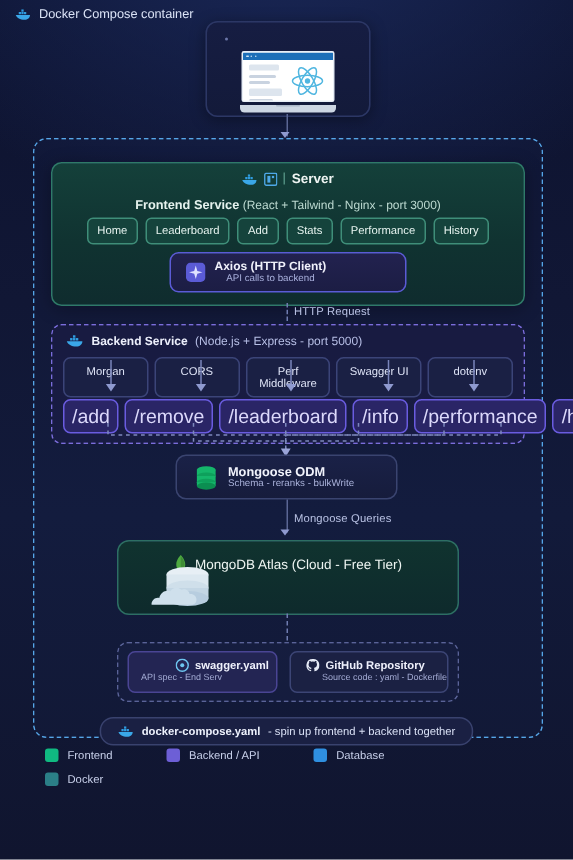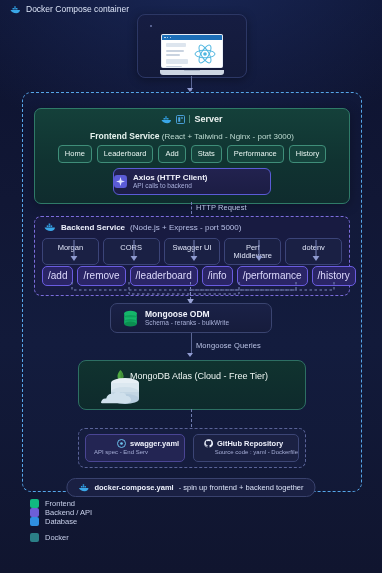--- a/index.html
+++ b/index.html
@@ -87,21 +87,21 @@
     position:absolute;left:8px;right:8px;top:36px;display:flex;justify-content:center;gap:5px;
   }
   .nav-chip{
     border:1px solid #3f8e79;border-radius:4px;background:#15433c;
     color:#e7f4f0;font-size:7.5px;padding:4px 6px;white-space:nowrap;line-height:1;
   }
   .axios{
     position:absolute;left:50%;transform:translateX(-50%);top:59px;
     width:158px;height:27px;border:1px solid #5b5bd6;border-radius:6px;
     background:linear-gradient(180deg,#22224f 0%,#1c1d44 100%);
-    display:flex;align-items:center;gap:6px;box-sizing:border-box;
+    display:flex;align-items:center;gap:6px;padding-left:10px;box-sizing:border-box;text-align:center;
   }
   .axios-txt b{display:block;font-size:8px;color:#f0f1fb;line-height:1.15;}
   .axios-txt span{display:block;font-size:6.5px;color:#a9b0dd;line-height:1.2;}
 
   
   .backend{
     position:absolute;left:34px;top:216px;width:314px;height:78px;
     border:1px dashed #7b6ddb;border-radius:7px;background:rgba(40,34,86,.28);
   }
   .be-head{
@@ -115,27 +115,27 @@
   }
   .mw-chip{
     flex:1;border:1px solid #3b4478;border-radius:5px;background:#1a2044;
     color:#dfe4f7;font-size:7.5px;text-align:center;padding:5px 2px;line-height:1;
   }
   .route-row{
     position:absolute;left:7px;right:7px;top:49px;display:flex;justify-content:space-between;gap:4px;
   }
   .route-chip{
     border:1px solid #6a5ce0;border-radius:5px;background:#2a2566;
-    color:#dcd9fb;font-size:10px;text-align:center;padding:4px 5px;line-height:1;white-space:nowrap;
+    color:#dcd9fb;font-size:13px;text-align:center;padding:4px 5px;line-height:1;white-space:nowrap;
   }
 
   
   .mongoose{
     position:absolute;left:50%;transform:translateX(-50%);top:303px;
-    width:162px;height:30px;border:1px solid #3a4470;border-radius:7px;
+    width:148px;height:30px;border:1px solid #3a4470;border-radius:7px;
     background:linear-gradient(180deg,#1a2147 0%,#161c3c 100%);
     display:flex;align-items:center;gap:7px;padding-left:12px;box-sizing:border-box;
   }
   .mongoose-txt b{display:block;font-size:8.5px;color:#f1f3fc;line-height:1.2;}
   .mongoose-txt span{display:block;font-size:6.5px;color:#a8b0d8;line-height:1.2;}
 
   
   .atlas{
     position:absolute;left:78px;top:360px;width:226px;height:48px;
     border:1px solid #2d6f63;border-radius:8px;
@@ -166,21 +166,21 @@
   .compose-pill{
     position:absolute;left:50%;transform:translateX(-50%);top:478px;
     height:17px;border:1px solid #39426e;border-radius:9px;background:#1a2043;
     display:flex;align-items:center;gap:5px;padding:0 11px;
     font-size:7.5px;color:#d9e0f5;white-space:nowrap;
   }
   .compose-pill b{font-weight:bold;color:#eef2fd;}
 
   
   .legend{position:absolute;left:30px;top:499px;width:260px;}
-  .legend-row{display:flex;margin-bottom:7px;flex-direction:column;}
+  .legend-row{display:flex;gap:36px;margin-bottom:7px;}
   .legend-item{display:flex;align-items:center;gap:6px;font-size:7.5px;color:#c8d0ea;white-space:nowrap;}
   .sw{width:9px;height:9px;border-radius:2px;display:block;}
 </style>
 </head>
 <body>
 
 <div class="stage">
 
   <div class="user-card">
     <div class="user-dot"></div>
@@ -278,22 +278,22 @@
         <rect x="12" y="6" width="3" height="3" fill="#2f9ce0"></rect>
           <rect x="8.5" y="2.6" width="3" height="3" fill="#2f9ce0"></rect>
         <path d="M1 10h19c0 4-3.2 6.4-7.4 6.4C6.6 16.4 2.4 14 1 10z" fill="#3aa7e8"></path>
       </svg>
       <b>Backend Service</b>
       <span>(Node.js + Express - port 5000)</span>
     </div>
     <div class="mw-row">
       <div class="mw-chip">Morgan</div>
       <div class="mw-chip">CORS</div>
+      <div class="mw-chip">Perf Middleware</div>
       <div class="mw-chip">Swagger UI</div>
-      <div class="mw-chip">Perf Middleware</div>
       <div class="mw-chip">dotenv</div>
     </div>
     <div class="route-row">
       <div class="route-chip">/add</div>
       <div class="route-chip">/remove</div>
       <div class="route-chip">/leaderboard</div>
       <div class="route-chip">/info</div>
       <div class="route-chip">/performance</div>
       <div class="route-chip">/history</div>
     </div>

